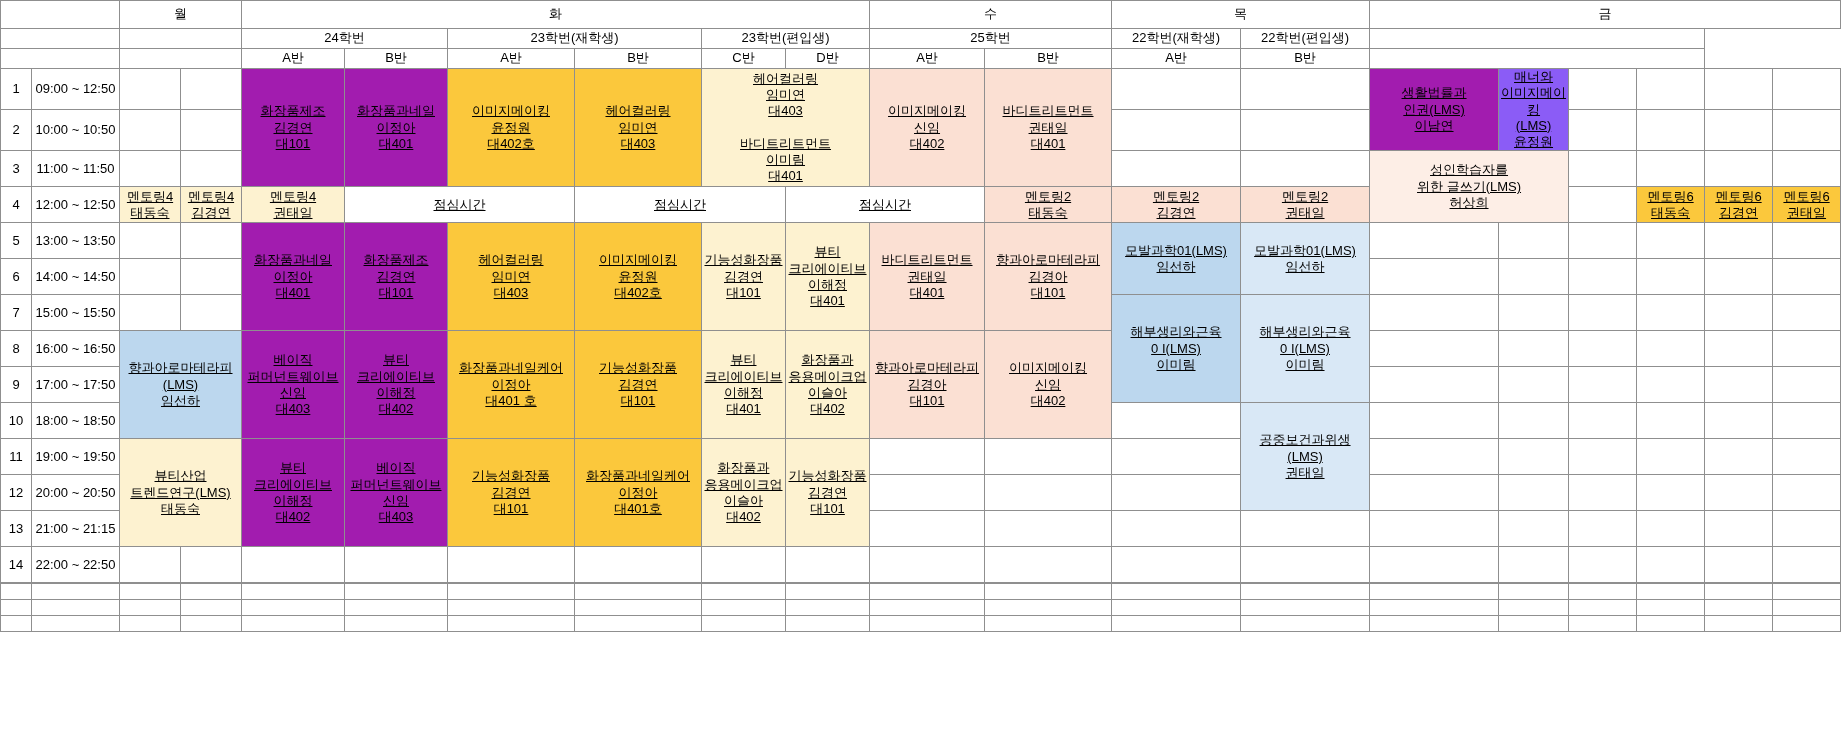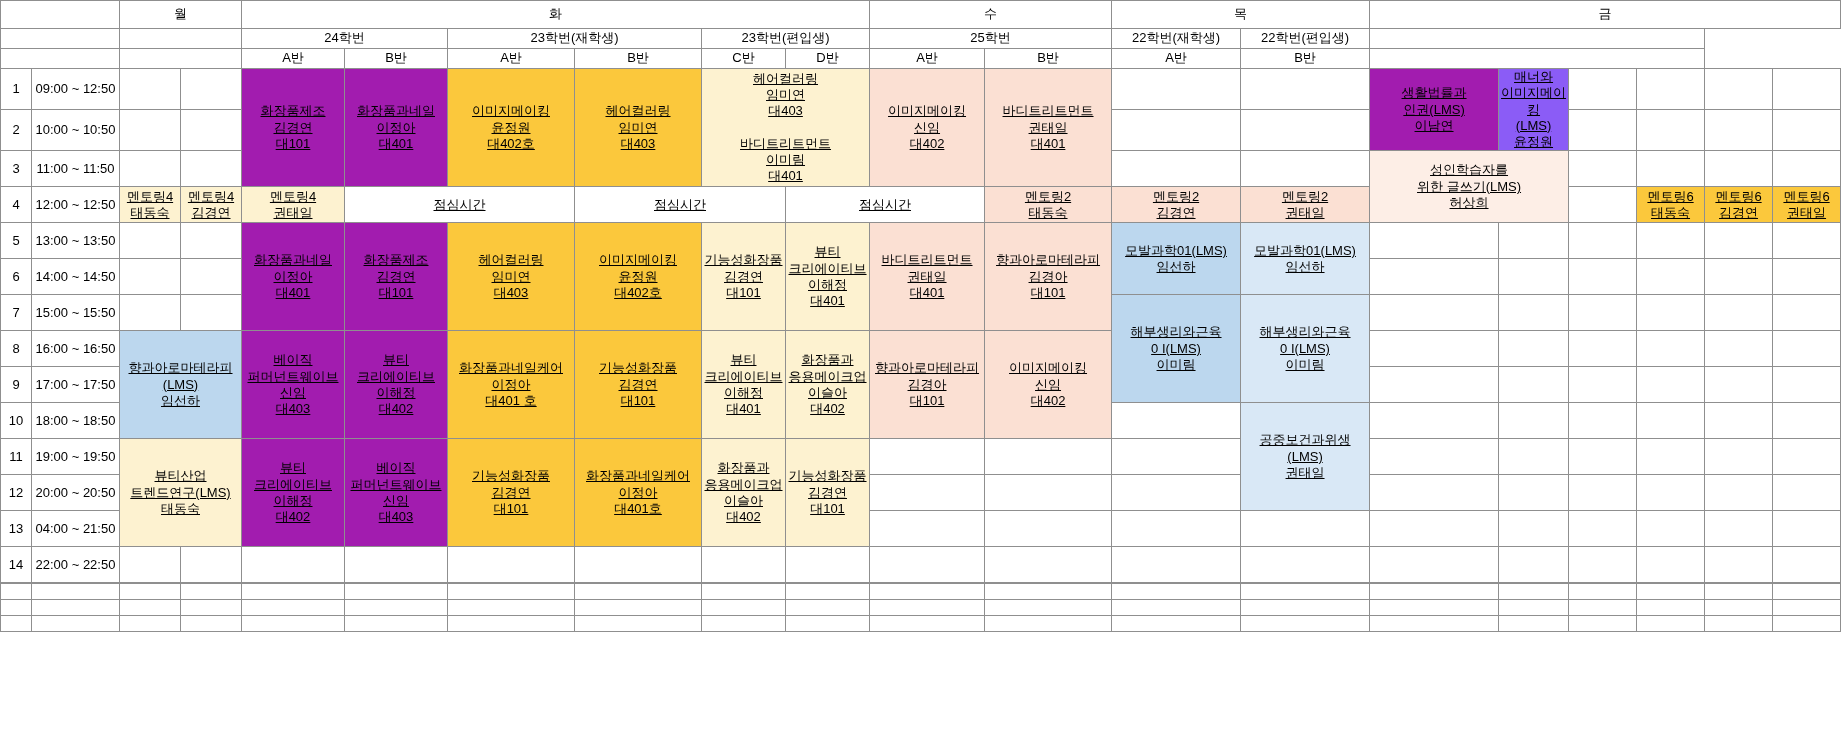--- a/index.html
+++ b/index.html
@@ -405,21 +405,21 @@
           <td class="blank"></td>
           <td class="blank"></td>
           <td class="blank"></td>
           <td class="blank"></td>
           <td class="blank"></td>
           <td class="blank"></td>
           <td class="blank"></td>
         </tr>
         <tr style="height: 36px;">
           <td class="idx">13</td>
-          <td class="time">04:00 ~ 21:50</td>
+          <td class="time">21:00 ~ 21:15</td>
           <td class="blank"></td>
           <td class="blank"></td>
           <td class="blank"></td>
           <td class="blank"></td>
           <td class="blank"></td>
           <td class="blank"></td>
           <td class="blank"></td>
           <td class="blank"></td>
           <td class="blank"></td>
           <td class="blank"></td>

